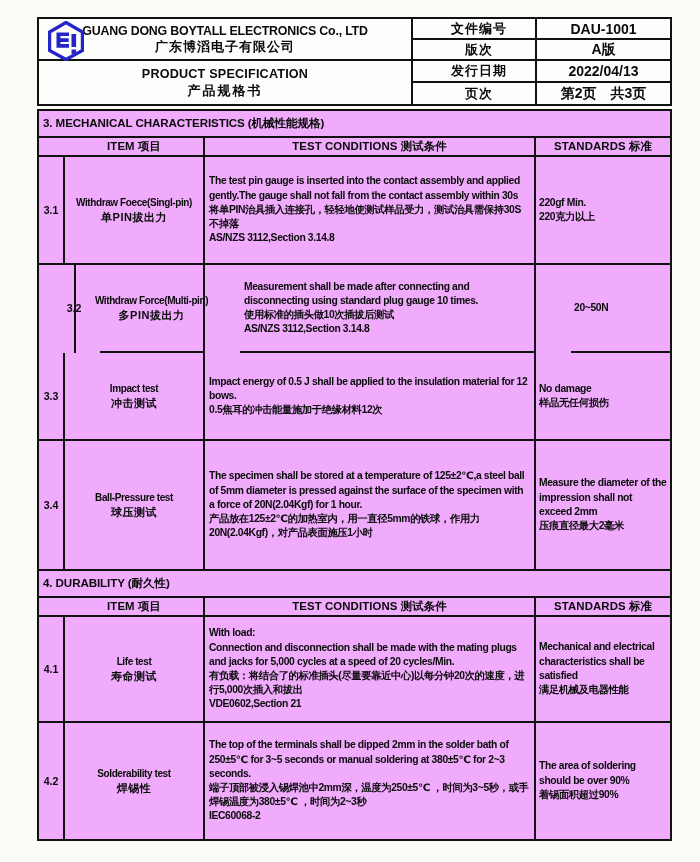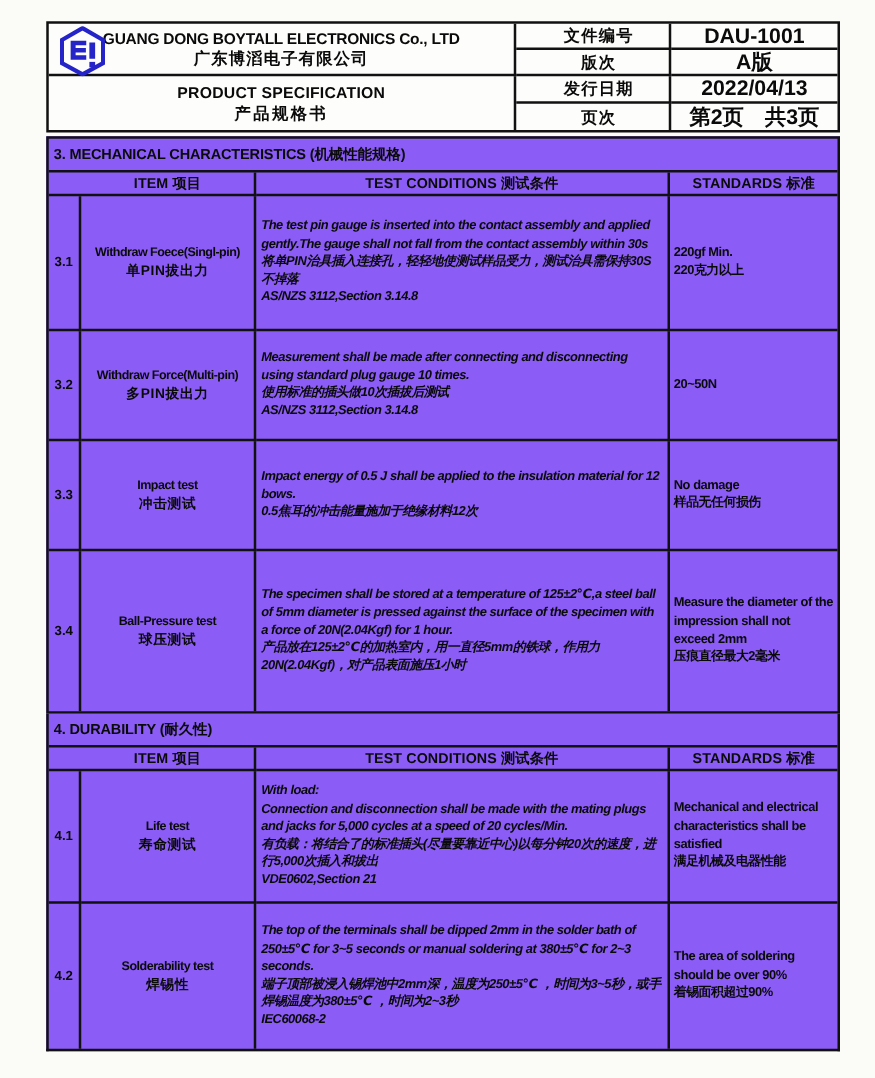--- a/index.html
+++ b/index.html
@@ -26,29 +26,29 @@
   .br{border-right:2px solid #111;}
   .bb{border-bottom:2px solid #111;}
   .company{grid-column:1;grid-row:1/3;position:relative;flex-direction:column;justify-content:center;}
   .producttitle{grid-column:1;grid-row:3/5;flex-direction:column;justify-content:center;}
   .logo{position:absolute;left:9px;top:2px;width:36px;height:40px;}
   .co-en{font-size:12.4px;font-weight:bold;letter-spacing:-0.2px;line-height:15px;}
   .co-cn{font-size:13px;font-weight:bold;line-height:16px;letter-spacing:1px;}
   .pt-en{font-size:12.6px;font-weight:bold;letter-spacing:0.2px;line-height:16px;}
   .pt-cn{font-size:13px;font-weight:bold;line-height:17px;letter-spacing:2px;}
   .m-label{font-size:13px;font-weight:bold;letter-spacing:1px;padding-left:10px;}
-  .m-value{font-size:17px;font-weight:bold;}
+  .m-value{font-size:14px;font-weight:bold;}
 
   
   .spec{
     display:grid;
     grid-template-columns:26px 140px 331px 1fr;
     border:2px solid #111;
     box-sizing:content-box;
-    background:#8b5cf6;
+    background:#f0abfc;
   }
   .spec.first{margin-top:3px;}
   .spec.cont{border-top:none;}
   .spec .c{box-sizing:border-box;display:flex;}
   .sec-title{
     grid-column:1/-1;align-items:center;
     padding:0 0 0 4px;
     font-size:11.6px;font-weight:bold;letter-spacing:-0.1px;
   }
   .col-head{
@@ -60,29 +60,29 @@
   .item{
     flex-direction:column;align-items:center;justify-content:center;
     text-align:center;padding:2px;
   }
   .item-en{font-size:10px;font-weight:bold;letter-spacing:-0.4px;white-space:nowrap;line-height:14px;}
   .item-cn{font-size:11px;font-weight:bold;line-height:15px;letter-spacing:0.5px;}
   .cond{
     flex-direction:column;justify-content:center;
     padding:13px 4px;
     font-size:10.3px;font-weight:bold;letter-spacing:-0.35px;
-    line-height:14.2px;white-space:pre-line;font-style:italic;
+    line-height:14.2px;white-space:pre-line;
   }
   .std{
     flex-direction:column;justify-content:center;
     padding:3px 3px;
     font-size:10.3px;font-weight:bold;letter-spacing:-0.35px;
     line-height:14.4px;white-space:pre-line;
   }
-  .rowB1{height:108px;} .rowB2{height:88px;} .rowB3{height:88px;} .rowB4{height:128px;}
+  .rowB1{height:108px;} .rowB2{height:88px;margin-left:35px;} .rowB3{height:88px;} .rowB4{height:128px;}
   .rowC1{height:106px;} .rowC2{height:116px;}
   .h-title{height:27px;} .h-head{height:19px;}
 </style>
 </head>
 <body>
 
 <div class="page">
   <div class="doc">
 
     <div class="hdr">

